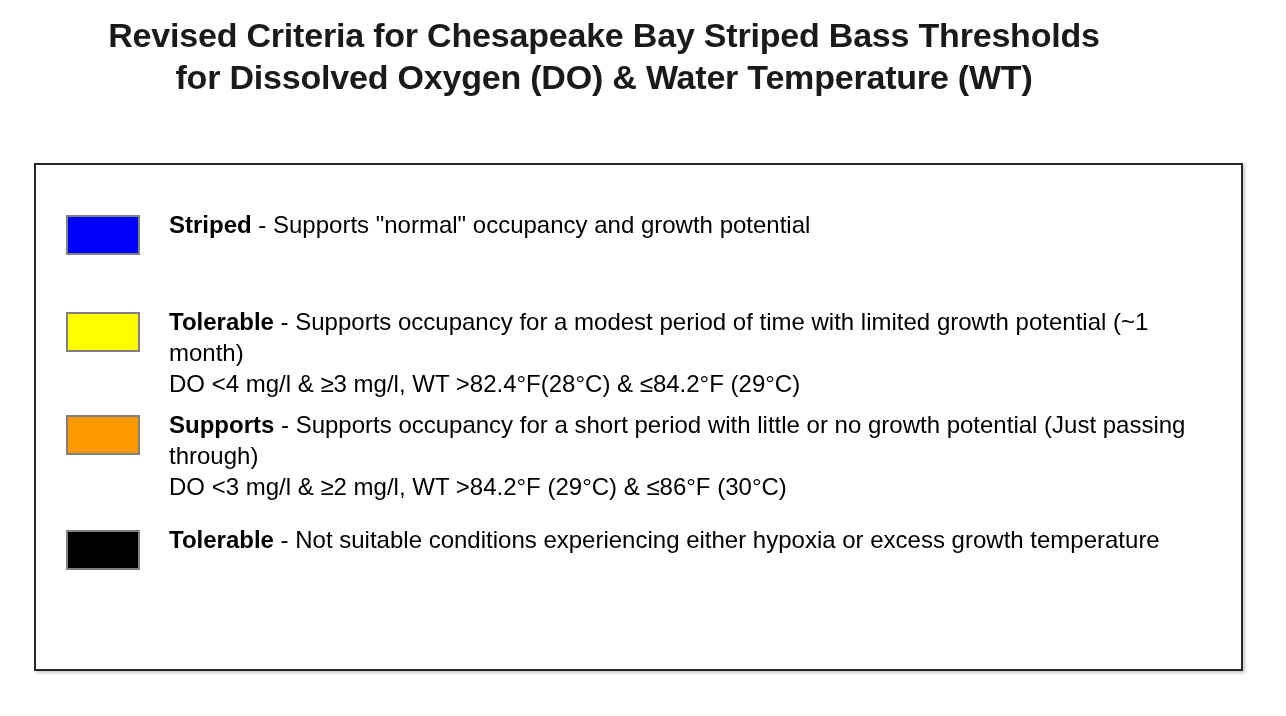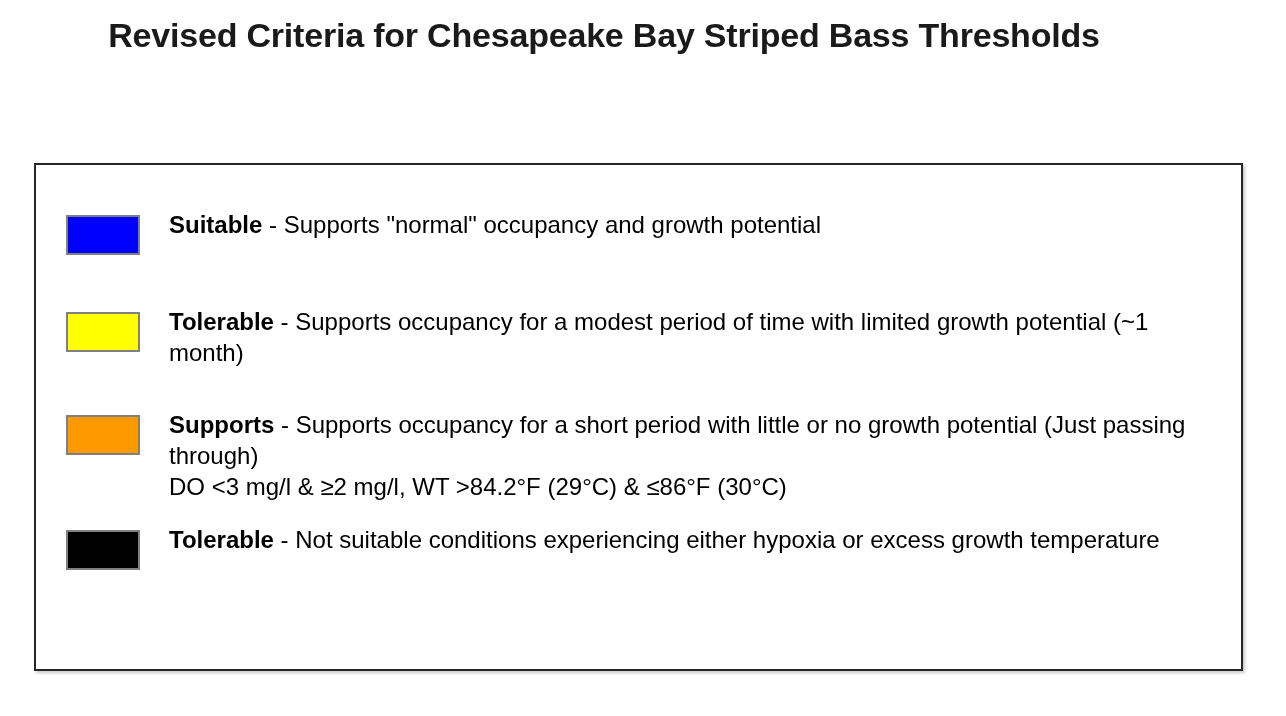--- a/index.html
+++ b/index.html
@@ -91,36 +91,38 @@
   .legend-desc-line,
   .legend-criteria-line {
     display: block;
   }
 </style>
 </head>
 <body>
 
 <div class="title-block">
   <div class="title-line">Revised Criteria for Chesapeake Bay Striped Bass Thresholds</div>
+  <div class="title-line">for Dissolved Oxygen (DO) &amp; Water Temperature (WT)</div>
 </div>
 
 <div class="legend-panel" style="border-color: rgb(38, 38, 38);">
   <div class="legend-list">
 
     <div class="legend-row" data-row="0">
       <div class="swatch" style="background-color: rgb(0, 0, 255); border-color: rgb(128, 128, 128);"></div>
       <div class="legend-text">
-        <span class="legend-desc-line"><span class="legend-term">Suitable</span><span> - </span><span>Supports "normal" occupancy and growth potential</span></span>
+        <span class="legend-desc-line"><span class="legend-term">Striped</span><span> - </span><span>Supports "normal" occupancy and growth potential</span></span>
       </div>
     </div>
 
     <div class="legend-row" data-row="1">
       <div class="swatch" style="background-color: rgb(255, 255, 0); border-color: rgb(128, 128, 128);"></div>
       <div class="legend-text">
         <span class="legend-desc-line"><span class="legend-term">Tolerable</span><span> - </span><span>Supports occupancy for a modest period of time with limited growth potential (~1 month)</span></span>
+        <span class="legend-criteria-line">DO &lt;4 mg/l &amp; ≥3 mg/l, WT &gt;82.4°F(28°C) &amp; ≤84.2°F (29°C)</span>
       </div>
     </div>
 
     <div class="legend-row" data-row="2">
       <div class="swatch" style="background-color: rgb(255, 153, 0); border-color: rgb(128, 128, 128);"></div>
       <div class="legend-text">
         <span class="legend-desc-line"><span class="legend-term">Supports</span><span> - </span><span>Supports occupancy for a short period with little or no growth potential (Just passing through)</span></span>
         <span class="legend-criteria-line">DO &lt;3 mg/l &amp; ≥2 mg/l, WT &gt;84.2°F (29°C) &amp; ≤86°F (30°C)</span>
       </div>
     </div>

